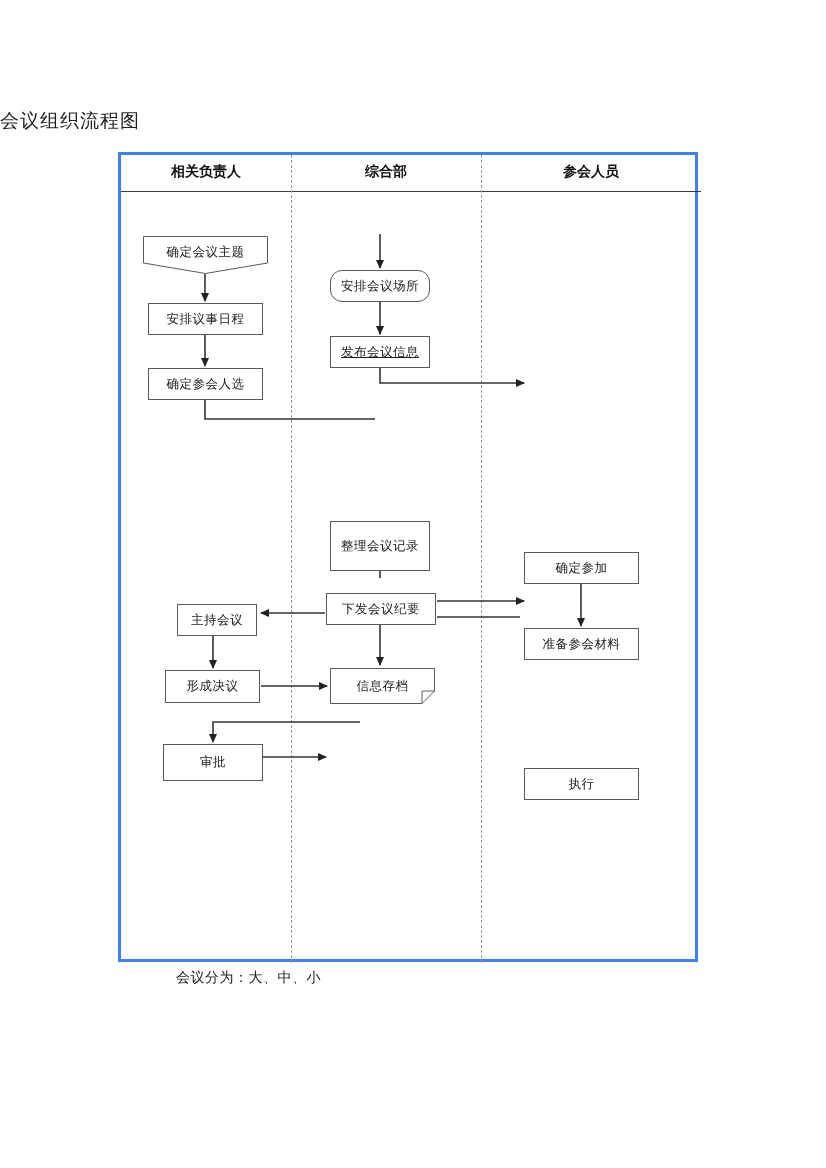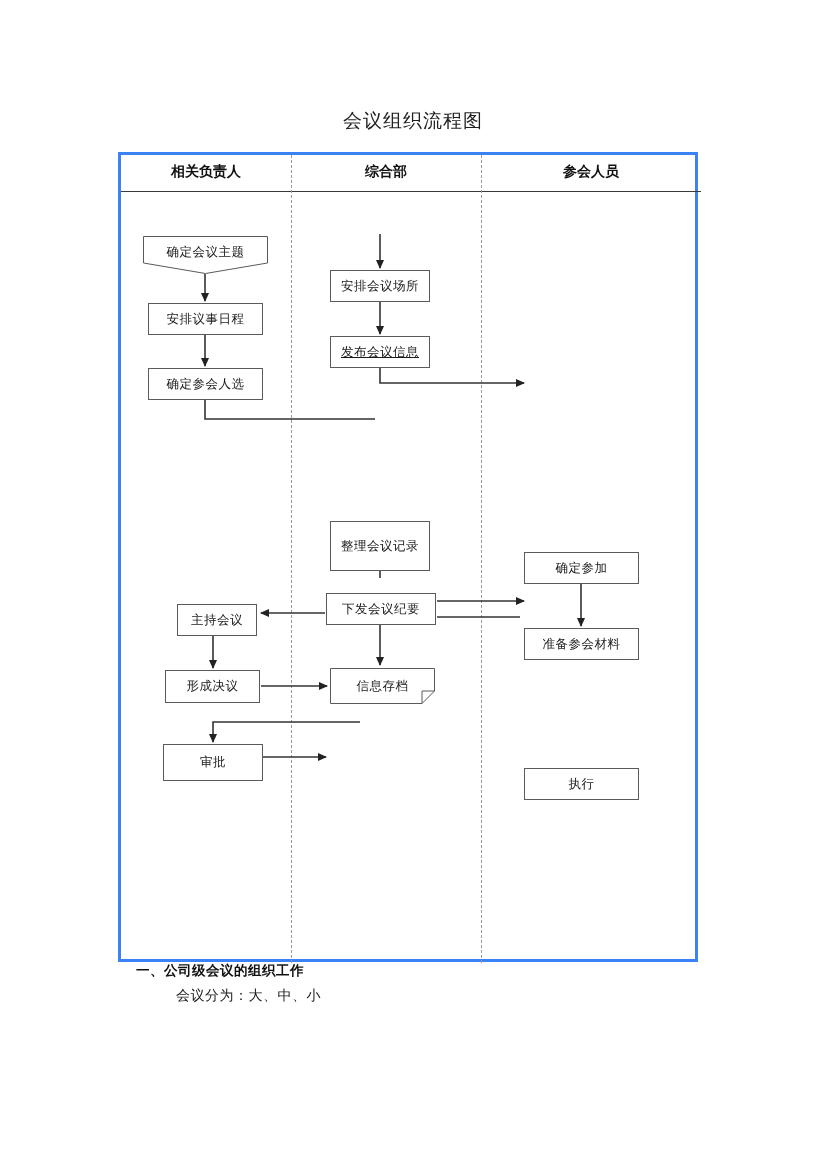--- a/index.html
+++ b/index.html
@@ -15,21 +15,20 @@
     color: #1a1a1a;
     overflow: hidden;
   }
 
   
   #doc-title {
     position: absolute;
     left: 0;
     top: 108px;
     width: 826px;
-    text-align: center;
     font-size: 19px;
     letter-spacing: 1px;
     color: #1f1f1f;
     font-family: "DejaVu Sans", "Liberation Sans", sans-serif;
   }
 
   
   #swimlane {
     position: absolute;
     left: 118px;
@@ -210,21 +209,21 @@
         <path d="M0.5,0.5 L124.5,0.5 L124.5,27 L62.5,37.5 L0.5,27 Z" fill="#ffffff" stroke="#5a5a5a" stroke-width="1"></path>
       </svg>
       <span class="chev-label">确定会议主题</span>
     </div>
     <div class="node shape-rect" style="left: 148px; top: 303px; width: 115px; height: 32px;">
       <span>安排议事日程</span>
     </div>
     <div class="node shape-rect" style="left: 148px; top: 368px; width: 115px; height: 32px;">
       <span>确定参会人选</span>
     </div>
-    <div class="node shape-rect" style="left: 330px; top: 270px; width: 100px; height: 32px;">
+    <div class="node shape-rect" style="left: 330px; top: 270px; width: 100px; height: 32px; border-radius: 12px;">
       <span>安排会议场所</span>
     </div>
     <div class="node shape-rect" style="left: 330px; top: 336px; width: 100px; height: 32px; text-decoration: underline;">
       <span>发布会议信息</span>
     </div>
     <div class="node shape-rect" style="left: 330px; top: 521px; width: 100px; height: 50px;">
       <span>整理会议记录</span>
     </div>
     <div class="node shape-rect" style="left: 326px; top: 593px; width: 110px; height: 32px;">
       <span>下发会议纪要</span>
@@ -250,15 +249,14 @@
     </div>
     <div class="node shape-rect" style="left: 524px; top: 628px; width: 115px; height: 32px;">
       <span>准备参会材料</span>
     </div>
     <div class="node shape-rect" style="left: 524px; top: 768px; width: 115px; height: 32px;">
       <span>执行</span>
     </div>
   </div>
 
 <div id="notes">
-  <div id="notes-heading">一、公司级会议的组织工作</div>
   <div class="note-line">会议分为：大、中、小</div>
 </div>
 
 </body></html>

